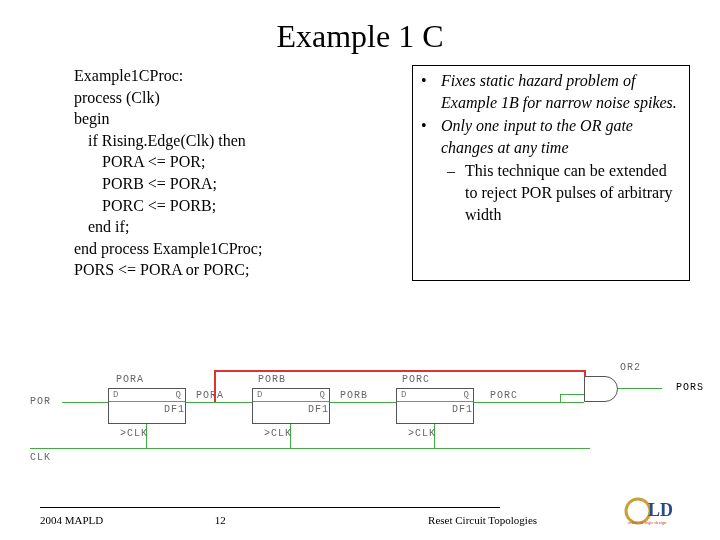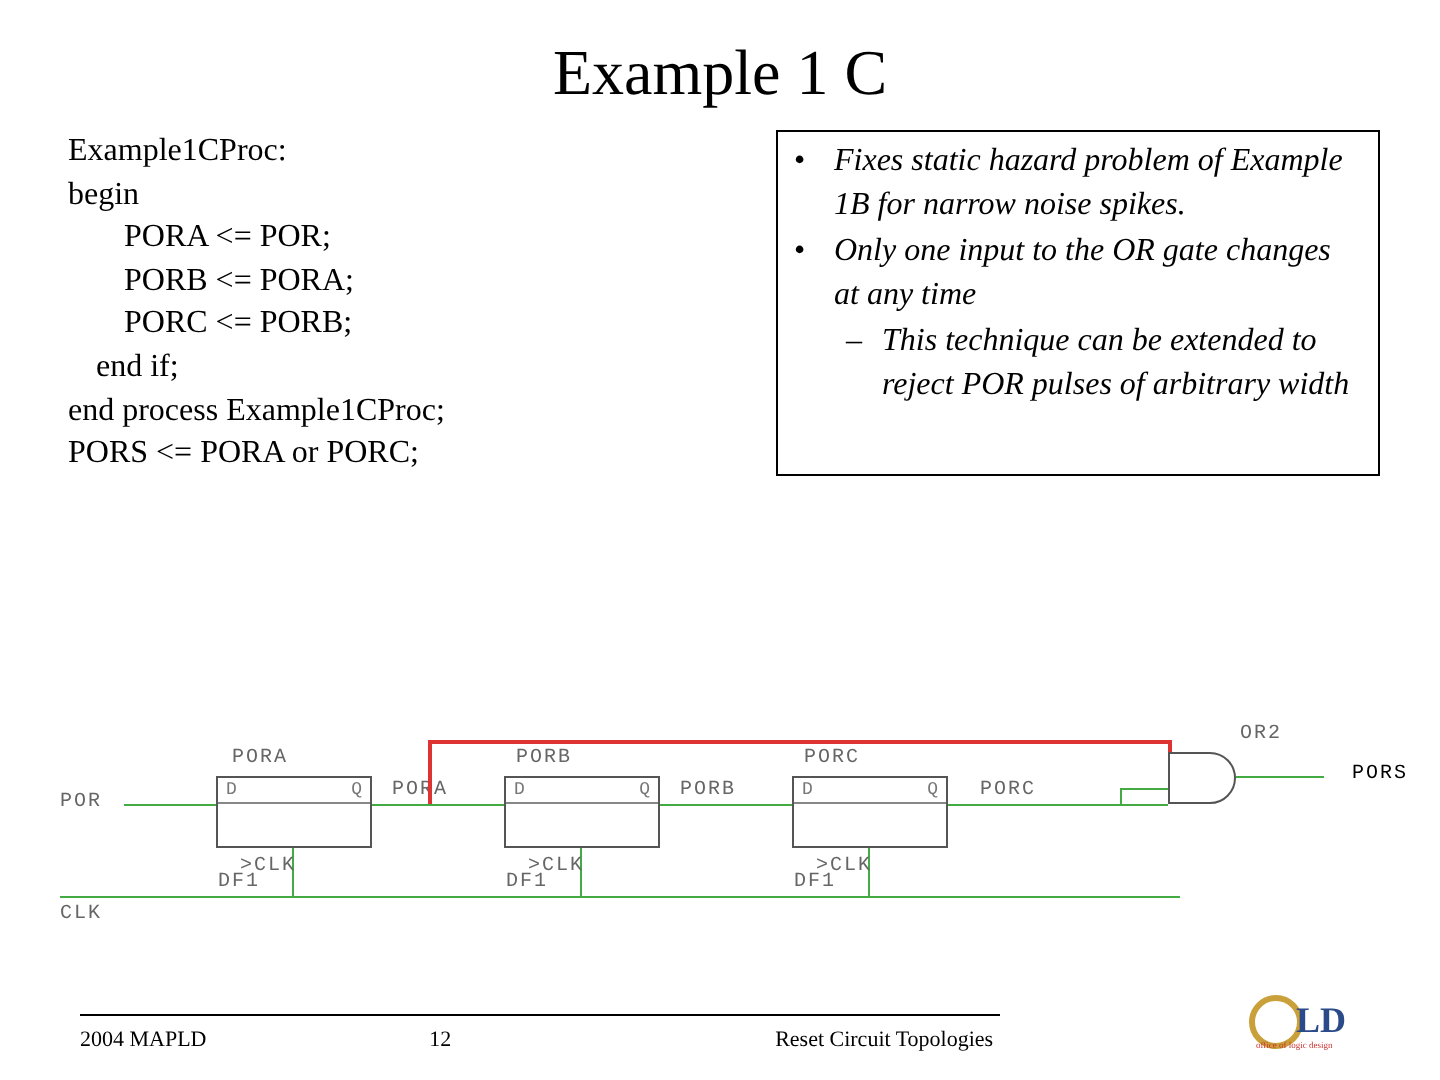--- a/index.html
+++ b/index.html
@@ -15,21 +15,22 @@
   .title {
     text-align: center;
     font-size: 32px;
     font-weight: normal;
     padding-top: 18px;
     padding-bottom: 10px;
   }
   .columns {
     display: flex;
     padding: 0 30px 0 34px;
-    gap: 34px;
+    gap: 18px;
+    margin-left: 40px;
   }
   .left-col {
     flex: 0 0 320px;
     font-size: 16px;
     line-height: 1.35;
   }
   .left-col .indent1 { padding-left: 14px; }
   .left-col .indent2 { padding-left: 28px; }
   .right-col {
     flex: 1;
@@ -37,39 +38,39 @@
     padding: 4px 10px 8px 8px;
     font-size: 16px;
     line-height: 1.35;
   }
   .bullet-list { list-style: none; }
   .bullet-item { display: flex; gap: 10px; margin-bottom: 2px; }
   .bullet-item .marker { flex: 0 0 auto; width: 10px; }
   .bullet-item .text { flex: 1; font-style: italic; }
   .sub-bullet { display: flex; gap: 10px; padding-left: 26px; }
   .sub-bullet .marker { flex: 0 0 auto; }
-  .sub-bullet .text { flex: 1; font-style: italic; }
+  .sub-bullet .text { flex: 1; }
   .diagram {
     position: absolute;
     left: 0; right: 0;
     top: 370px;
     height: 100px;
     font-family: "Courier New", monospace;
     font-size: 10px;
     color: #555;
   }
   .ffblock {
     position: absolute;
     border: 1px solid #555;
     width: 78px;
     height: 36px;
     background: #fff;
   }
   .ffblock .toprow { display:flex; justify-content:space-between; padding:1px 4px; font-size:9px; color:#777; border-bottom:1px solid #888;}
-  .ffblock .name { text-align:left; font-size:10px; padding-top:2px; letter-spacing:1px; color:#666;margin-top:32px;}
+  .ffblock .name { text-align:right; font-size:10px; padding-top:2px; letter-spacing:1px; color:#666;}
   .wire-h { position:absolute; height:1px; background:#4a4; }
   .wire-v { position:absolute; width:1px; background:#4a4; }
   .red-h { position:absolute; height:2px; background:#d33; }
   .red-v { position:absolute; width:2px; background:#d33; }
   .lbl { position:absolute; font-size:10px; color:#666; letter-spacing:1px; }
   .orgate {
     position:absolute;
     width:34px; height:26px;
     border:1px solid #555;
     border-radius: 0 16px 16px 0;
@@ -89,31 +90,33 @@
   .footer-rule {
     position:absolute;
     left:40px; right:220px; bottom:32px;
     height:1px; background:#000;
   }
   .logo {
     flex: 0 0 auto;
   }
   .logo svg { display:block; }
   .page-num { flex:0 0 60px; text-align:center;font-family:Liberation Serif, serif; }
-  .foot-right { flex:0 0 200px; text-align:center; padding-left:10px; }
+  .foot-right { flex:0 0 200px; text-align:right; padding-left:10px; }
 </style>
 </head>
 <body>
 
 <h1 class="title">Example 1 C</h1>
 
 <div class="columns">
   <div class="left-col">
     <div>Example1CProc:</div>
+    <div>process (Clk)</div>
     <div>begin</div>
+    <div class="indent1">if Rising.Edge(Clk) then</div>
     <div class="indent2">PORA &lt;= POR;</div>
     <div class="indent2">PORB &lt;= PORA;</div>
     <div class="indent2">PORC &lt;= PORB;</div>
     <div class="indent1">end if;</div>
     <div>end process Example1CProc;</div>
     <div>PORS &lt;= PORA or PORC;</div>
   </div>
 
   <div class="right-col">
     <ul class="bullet-list">

